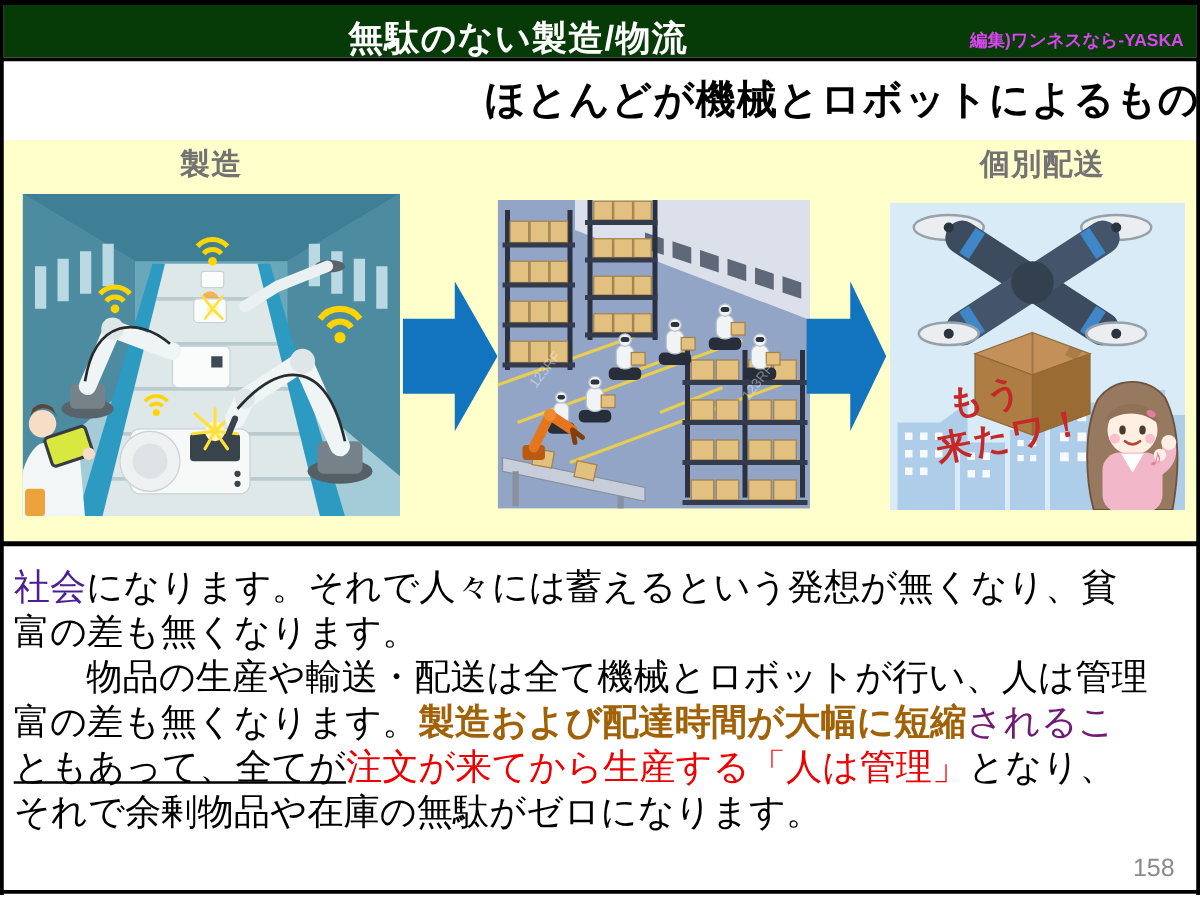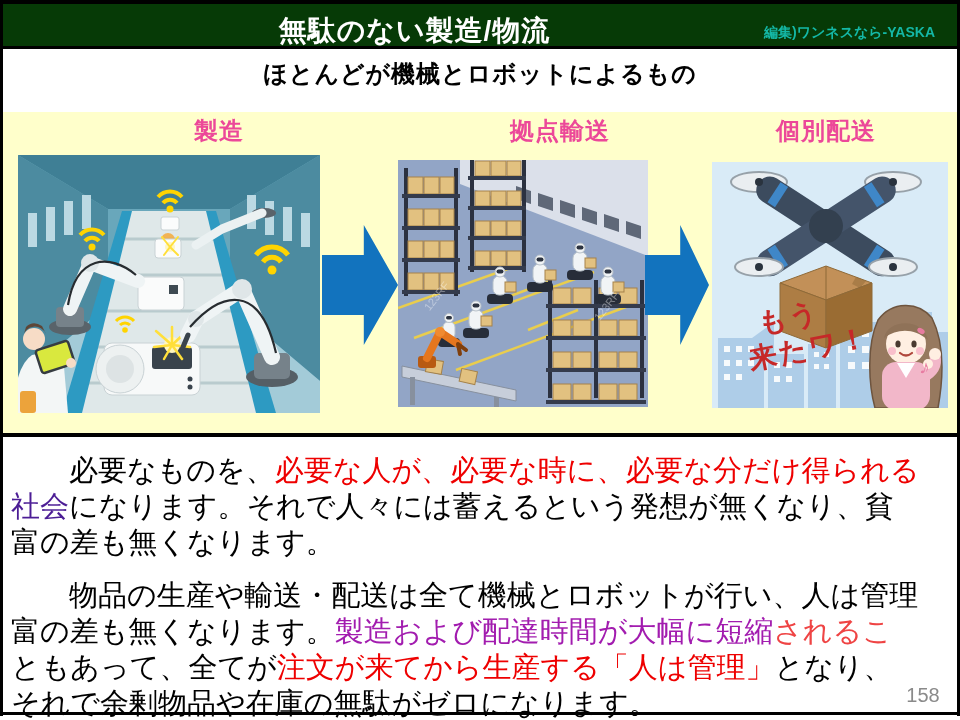--- a/index.html
+++ b/index.html
@@ -12,31 +12,31 @@
   #top-border{left:0;top:0;width:960px;height:4px;background:#000;}
   #left-border{left:0;top:0;width:3px;height:716px;background:#000;}
   #right-border{left:957px;top:0;width:3px;height:716px;background:#000;}
   #header-underline{left:0;top:46px;width:960px;height:3px;background:#000;}
   #panel-divider{left:0;top:433px;width:960px;height:4px;background:#000;}
   #bottom-border{left:0;top:712px;width:960px;height:3px;background:#000;}
   
   #header{left:3px;top:4px;width:954px;height:42px;background:#063A06;}
   #header-title{left:0;top:8px;width:823px;text-align:center;color:#ffffff;
     font-size:28px;font-weight:bold;letter-spacing:1px;}
-  #header-credit{right:22px;top:20px;color:#14b8a6;font-size:14px;font-weight:bold;margin-left:29px;}
-  
-  #headline{left:0;top:58px;width:960px;text-align:center;color:#000;
-    font-size:24px;font-weight:bold;letter-spacing:1px;}
+  #header-credit{right:10px;top:20px;color:#d946ef;font-size:14px;font-weight:bold;margin-left:29px;}
+  
+  #headline{left:0;top:58px;width:960px;text-align:right;color:#000;
+    font-size:32px;font-weight:bold;letter-spacing:1px;}
   
   #process-panel{left:3px;top:112px;width:954px;height:321px;background:#FFFFCB;}
-  .step-label{top:115px;height:32px;text-align:right;color:#ec4899;
+  .step-label{top:115px;height:32px;text-align:center;color:#737373;
     font-size:24px;font-weight:bold;letter-spacing:1px;}
   #label-manufacturing{left:94px;width:150px;}
   #label-hub-transport{left:430px;width:180px;}
-  #label-individual-delivery{left:696px;width:180px;}
+  #label-individual-delivery{left:744px;width:180px;}
   .illus{overflow:hidden;}
   #factory-img{left:18px;top:155px;width:302px;height:258px;}
   #warehouse-img{left:398px;top:160px;width:250px;height:247px;}
   #drone-img{left:712px;top:162px;width:236px;height:246px;}
   .flow-arrow{background:#1273BE;
     clip-path:polygon(0% 25%,55% 25%,55% 0%,100% 50%,55% 100%,55% 75%,0% 75%);}
   #arrow-1{left:322px;top:225px;width:76px;height:120px;}
   #arrow-2{left:645px;top:225px;width:64px;height:120px;}
   
   #drone-caption{left:745px;top:298px;transform:rotate(-11deg);color:#C62828;
@@ -44,42 +44,41 @@
   #drone-caption .cap1{margin-left:16px;}
   #music-note{left:920px;top:356px;color:#E87CA2;font-size:20px;font-weight:bold;
     transform:rotate(12deg);}
   .watermark{color:rgba(255,255,255,0.4);font-size:11px;transform:rotate(-52deg);}
   #wm-1{left:420px;top:290px;}
   #wm-2{left:590px;top:300px;}
   
   #body-text{left:3px;top:440px;width:954px;height:272px;background:#fff;
     padding:12px 8px 0 8px;box-sizing:border-box;}
   .paragraph{margin:0;}
-  .paragraph + .paragraph{margin-top:17px;}
+  .paragraph + .paragraph{margin-top:0;}
   .tline{height:36px;line-height:36px;font-size:29px;font-weight:500;
     white-space:nowrap;letter-spacing:0px;}
   #page-number{left:898px;top:684px;width:50px;text-align:center;color:#8A8A8A;
     font-size:20px;}
 </style>
 </head>
 <body>
 
 <div id="slide">
 
   <div class="abs" id="header">
     <div class="abs" id="header-title">無駄のない製造/物流</div>
     <div class="abs" id="header-credit">編集)ワンネスなら-YASKA</div>
   </div>
 
   <div class="abs" id="headline">ほとんどが機械とロボットによるもの</div>
 
   <div class="abs" id="process-panel"></div>
 
   <div class="abs step-label" id="label-manufacturing">製造</div>
-  <div class="abs step-label" id="label-hub-transport">拠点輸送</div>
   <div class="abs step-label" id="label-individual-delivery">個別配送</div>
 
   <div class="abs illus" id="factory-img">
     <svg width="302" height="258" viewBox="0 0 302 258">
       <rect width="302" height="258" fill="#69A7BB"></rect>
       <polygon points="0,0 302,0 212,54 90,54" fill="#3F7F95"></polygon>
       <polygon points="0,0 90,54 90,150 0,226" fill="#4C8BA0"></polygon>
       <polygon points="302,0 212,54 212,150 302,226" fill="#4C8BA0"></polygon>
       <g fill="#CFE7EF" opacity="0.85">
         <rect x="10" y="58" width="9" height="34"></rect>
@@ -468,28 +467,27 @@
   </div>
 
   <div class="abs" id="drone-caption">
     <div class="cap1">もう</div>
     <div class="cap2">来たワ！</div>
   </div>
   <span class="abs" id="music-note">♪</span>
 
   <div class="abs" id="body-text">
     <div class="paragraph">
-        <div class="tline"><span style="color: rgb(0, 0, 0);">　　必要なものを、</span><span style="color: rgb(238, 0, 0);">必要な人が、必要な時に、必要な分だけ得られる</span></div>
         <div class="tline"><span style="color: #4c1d95;">社会</span><span style="color: rgb(0, 0, 0);">になります。それで人々には蓄えるという発想が無くなり、貧</span></div>
         <div class="tline"><span style="color: rgb(0, 0, 0);">富の差も無くなります。</span></div>
       </div>
     <div class="paragraph">
         <div class="tline"><span style="color: rgb(0, 0, 0);">　　物品の生産や輸送・配送は全て機械とロボットが行い、人は管理</span></div>
-        <div class="tline"><span style="color: rgb(0, 0, 0);">富の差も無くなります。</span><span style="color: #a21caf;">製造および配達時間が大幅に短縮</span><span style="color: #ef4444; font-family: Liberation Serif, serif;">されるこ</span></div>
-        <div class="tline"><span style="color: rgb(0, 0, 0);">ともあって、全てが</span><span style="color: rgb(238, 0, 0);">注文が来てから生産する「人は管理」</span><span style="color: rgb(0, 0, 0);">となり、</span></div>
+        <div class="tline"><span style="color: rgb(0, 0, 0);">富の差も無くなります。</span><span style="color: #a16207; font-weight: bold;">製造および配達時間が大幅に短縮</span><span style="color: #701a75; font-family: Liberation Serif, serif;">されるこ</span></div>
+        <div class="tline"><span style="color: rgb(0, 0, 0); text-decoration: underline;">ともあって、全てが</span><span style="color: rgb(238, 0, 0);">注文が来てから生産する「人は管理」</span><span style="color: rgb(0, 0, 0);">となり、</span></div>
         <div class="tline"><span style="color: rgb(0, 0, 0);">それで余剰物品や在庫の無駄がゼロになります。</span></div>
       </div>
   </div>
 
   <div class="abs" id="page-number">158</div>
 
   <div class="abs" id="top-border"></div>
   <div class="abs" id="header-underline"></div>
   <div class="abs" id="panel-divider"></div>
   <div class="abs" id="bottom-border"></div>

